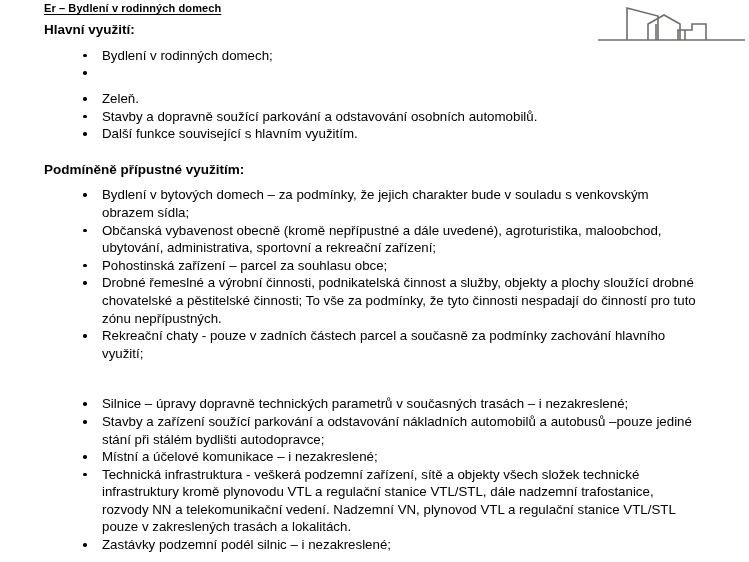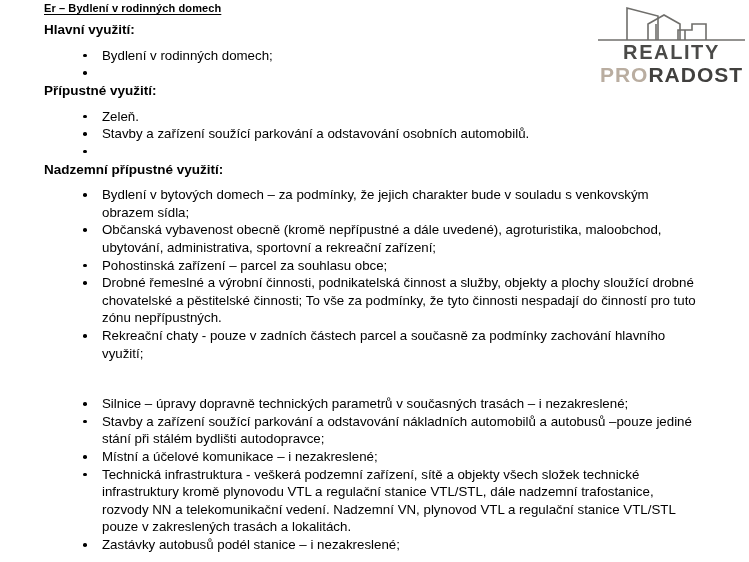--- a/index.html
+++ b/index.html
@@ -149,24 +149,20 @@
           <path d="M60 38 L60 22"></path>
 
           <path d="M82 38 L82 28 L96 28 L96 22 L110 22 L110 38"></path>
 
           <path d="M89 38 L89 28"></path>
 
           <path d="M2 38 L149 38"></path>
         </g>
       </svg>
     </div>
-    <div class="logo-wordmark">
-      <span class="logo-line1">REALITY</span>
-      <span class="logo-line2"><span class="logo-pro">PRO</span><span class="logo-radost">RADOST</span></span>
-    </div>
   </div>
 
   <div class="doc">
 
     <div class="doc-title">Er – Bydlení v rodinných domech</div>
 
     <div class="content">
 
       <div class="section">
         <div class="section-heading">Hlavní využití:</div>
@@ -177,40 +173,40 @@
           </li>
           <li class="nowrap-li">
             <span class="dot"></span>
           </li>
         </ul>
       </div>
 
       <div class="section-gap"></div>
 
       <div class="section">
-        <div class="section-heading">Přípustné využití:</div>
         <ul class="bullets">
           <li class="nowrap-li">
             <span class="dot"></span>
             <span>Zeleň.</span>
           </li>
           <li class="nowrap-li">
             <span class="dot"></span>
-            <span>Stavby a zařízení soužící parkování a odstavování osobních automobilů.</span>
-          </li>
-          <li class="nowrap-li">
-            <span class="dot"></span>
+            <span>Stavby a dopravně soužící parkování a odstavování osobních automobilů.</span>
+          </li>
+          <li class="nowrap-li">
+            <span class="dot"></span>
+            <span>Další funkce související s hlavním využitím.</span>
           </li>
         </ul>
       </div>
 
       <div class="section-gap"></div>
 
       <div class="section">
-        <div class="section-heading">Nadzemní přípustné využití:</div>
+        <div class="section-heading">Podmíněně přípustné využitím:</div>
         <ul class="bullets">
           <li>
             <span class="dot"></span>
             <span>Bydlení v bytových domech – za podmínky, že jejich charakter bude v souladu s venkovským obrazem sídla;</span>
           </li>
           <li>
             <span class="dot"></span>
             <span>Občanská vybavenost obecně (kromě nepřípustné a dále uvedené), agroturistika, maloobchod, ubytování, administrativa, sportovní a rekreační zařízení;</span>
           </li>
           <li class="nowrap-li">
@@ -241,20 +237,20 @@
           <li class="nowrap-li">
             <span class="dot"></span>
             <span>Místní a účelové komunikace – i nezakreslené;</span>
           </li>
           <li>
             <span class="dot"></span>
             <span>Technická infrastruktura  - veškerá podzemní zařízení, sítě a objekty všech složek technické infrastruktury kromě plynovodu VTL a regulační stanice VTL/STL, dále nadzemní trafostanice, rozvody NN a telekomunikační vedení. Nadzemní VN, plynovod VTL a regulační stanice VTL/STL  pouze v zakreslených trasách a lokalitách.</span>
           </li>
           <li class="nowrap-li">
             <span class="dot"></span>
-            <span>Zastávky autobusů podél stanice – i nezakreslené;</span>
+            <span>Zastávky podzemní podél silnic – i nezakreslené;</span>
           </li>
         </ul>
       </div>
 
     </div>
   </div>
 </div>
 
 </body></html>

